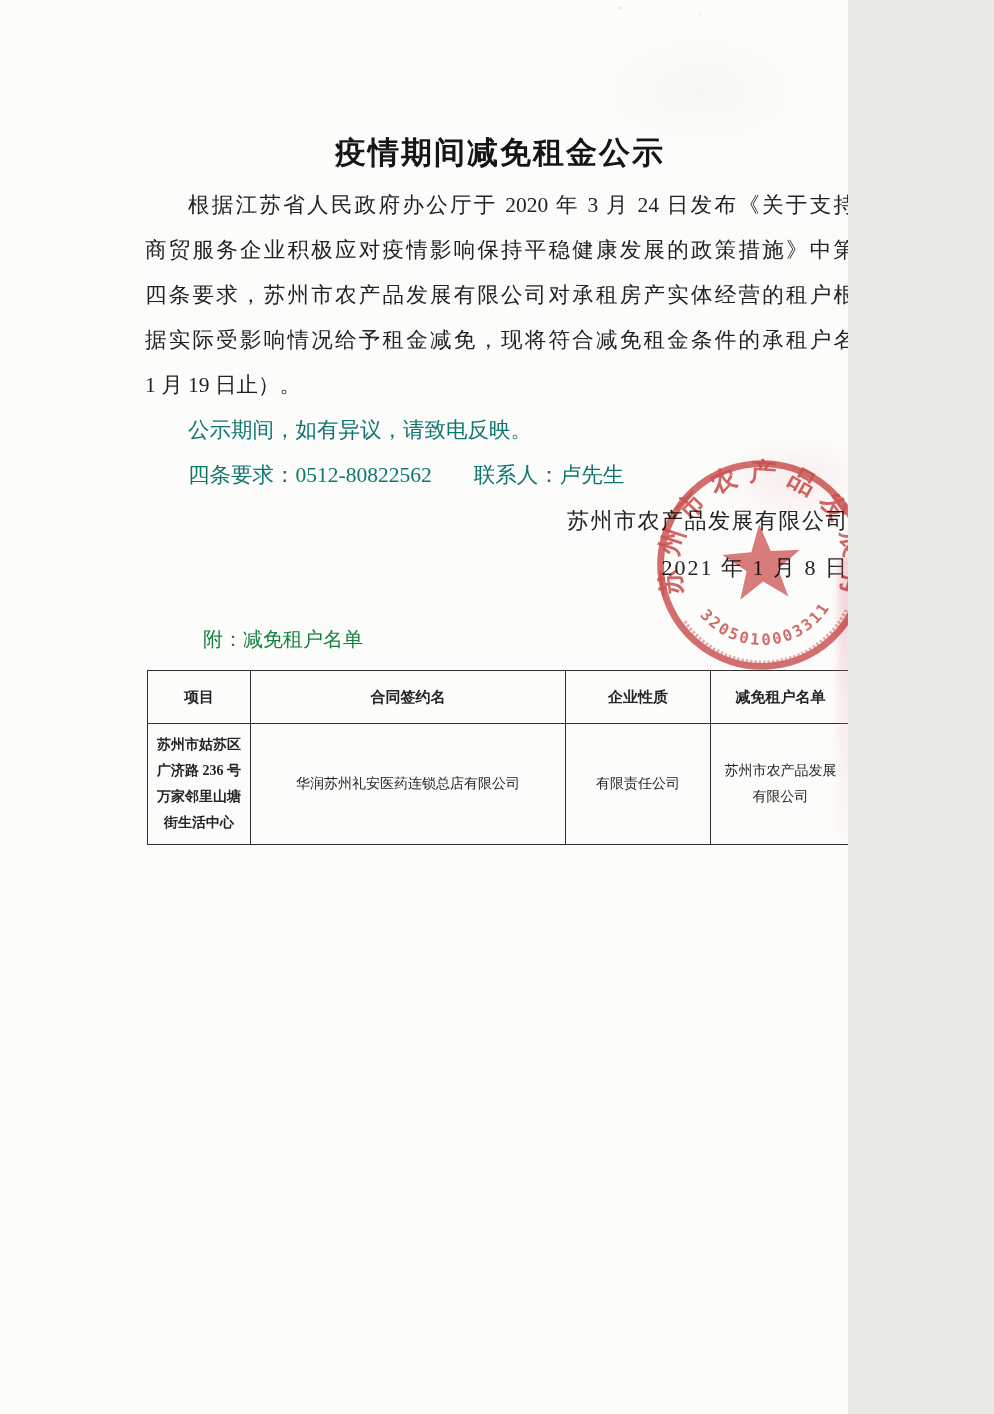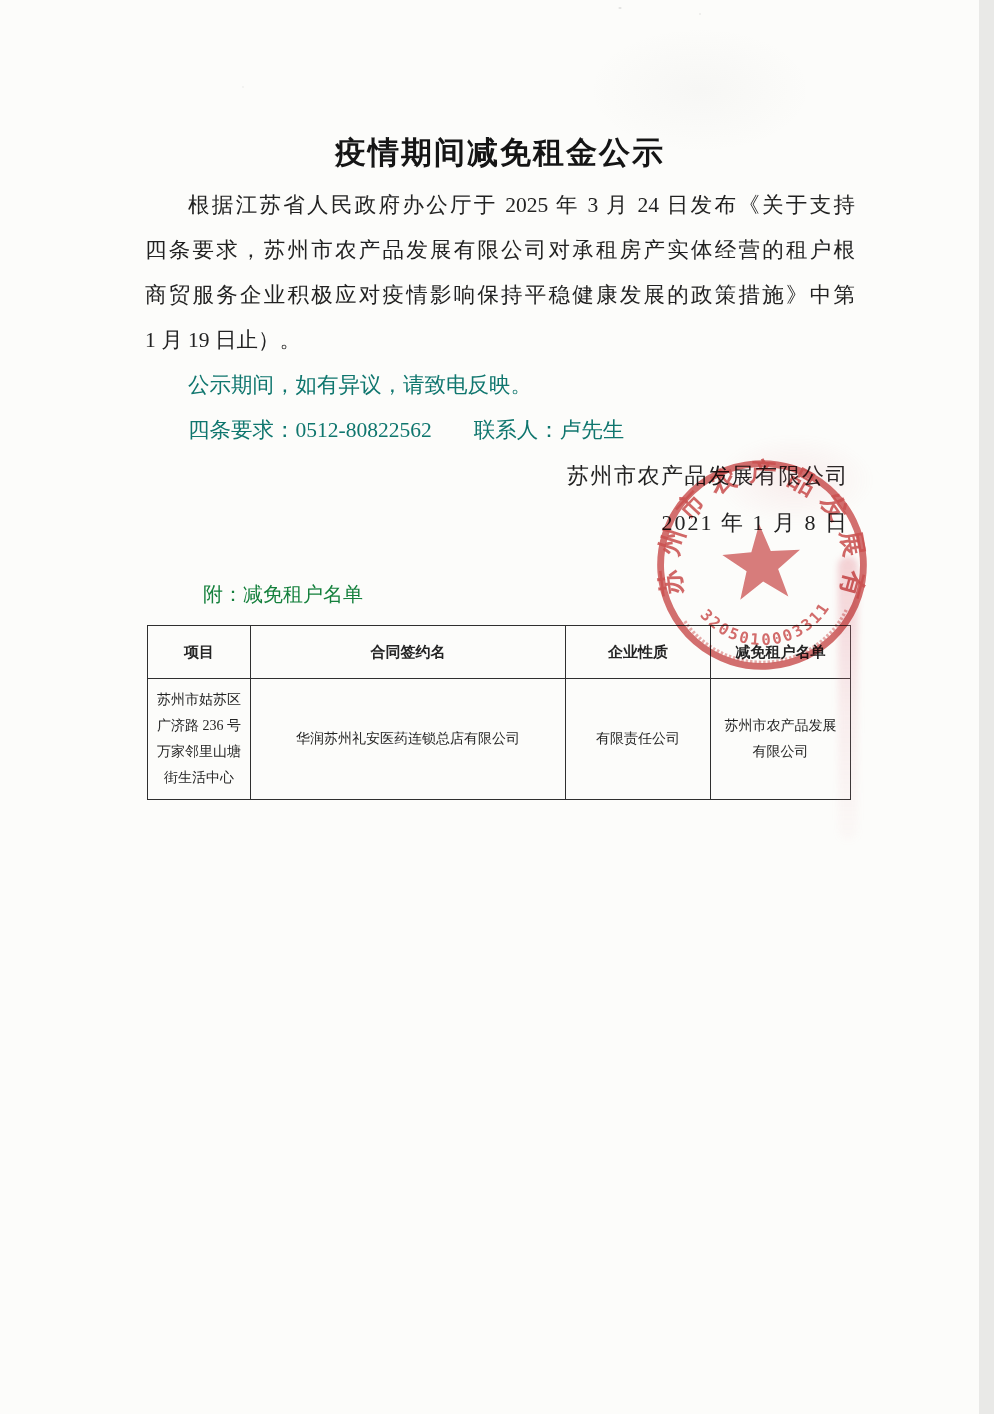--- a/index.html
+++ b/index.html
@@ -2,21 +2,21 @@
 <html><head>
 <meta charset="utf-8">
 <style>
   html,body{margin:0;padding:0;}
   body{
     width:994px;height:1414px;
     font-family:"Liberation Serif","DejaVu Serif",serif;
     background:#e9e9e7;
   }
   .page{
-    position:relative;width:979px;height:1414px;overflow:hidden;
+    position:relative;width:848px;height:1414px;overflow:hidden;
     background:#fcfcfa;
     color:#1e1e1e;
   }
   
   .page::before{
     content:"";position:absolute;inset:0;pointer-events:none;
     background:
       radial-gradient(3px 2px at 620px 8px, rgba(90,90,90,.25), transparent 70%),
       radial-gradient(2px 2px at 700px 14px, rgba(120,120,120,.2), transparent 70%),
       radial-gradient(2px 2px at 243px 87px, rgba(150,150,150,.18), transparent 70%),
@@ -62,21 +62,21 @@
     text-align:center;vertical-align:middle;
     color:#242424;
   }
   table.roster th{
     height:50px;font-size:15px;font-weight:bold;
     font-family:"Liberation Sans","DejaVu Sans",sans-serif;
   }
   table.roster td{
     height:112px;font-size:14px;line-height:26px;
   }
-  td.cell-project{padding:4px 8px;line-height:26px;}
+  td.cell-project{padding:4px 8px;line-height:26px;font-weight:bold;}
   td.cell-impl{padding:0 7px;line-height:30px;}
 
   
   .stamp{
     position:absolute;left:645px;top:448px;width:234px;height:234px;
     transform:rotate(-4deg);
     mix-blend-mode:multiply;opacity:.9;
     pointer-events:none;
   }
   .smear{
@@ -93,23 +93,24 @@
 </head>
 <body>
 
 <div class="page">
 
   <div class="content">
 
     <div class="doc-title">疫情期间减免租金公示</div>
 
     <div>
-      <div class="para-line first">根据江苏省人民政府办公厅于 2025 年 3 月 24 日发布《关于支持</div>
+      <div class="para-line first">根据江苏省人民政府办公厅于 2020 年 3 月 24 日发布《关于支持</div>
+      <div class="para-line">商贸服务企业积极应对疫情影响保持平稳健康发展的政策措施》中第</div>
       <div class="para-line">四条要求，苏州市农产品发展有限公司对承租房产实体经营的租户根</div>
-      <div class="para-line">商贸服务企业积极应对疫情影响保持平稳健康发展的政策措施》中第</div>
+      <div class="para-line">据实际受影响情况给予租金减免，现将符合减免租金条件的承租户名</div>
       <div class="para-line last">1 月 19 日止）。</div>
     </div>
 
     <div class="indent-line">公示期间，如有异议，请致电反映。</div>
 
     <div class="indent-line">
       <span>四条要求：</span><span>0512-80822562</span><span class="contact-gap"></span><span>联系人：</span><span>卢先生</span>
     </div>
 
     <div class="signature">

